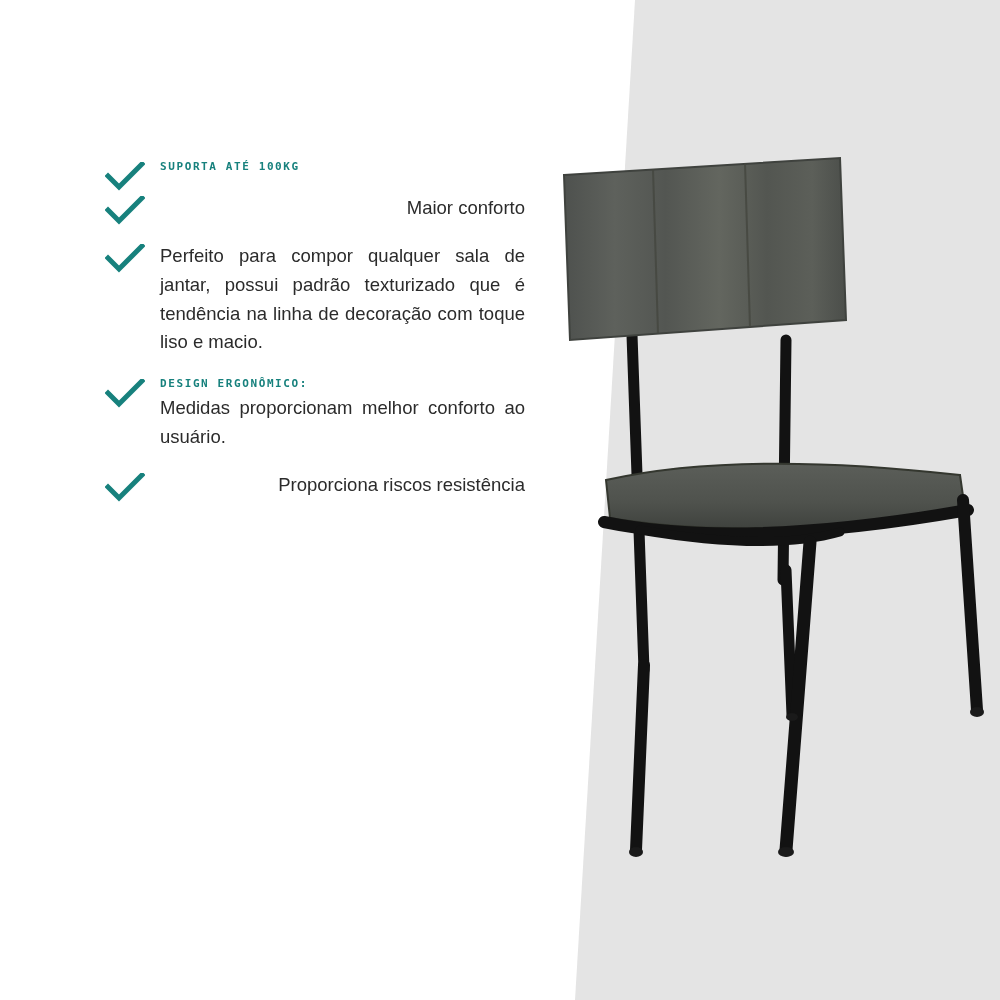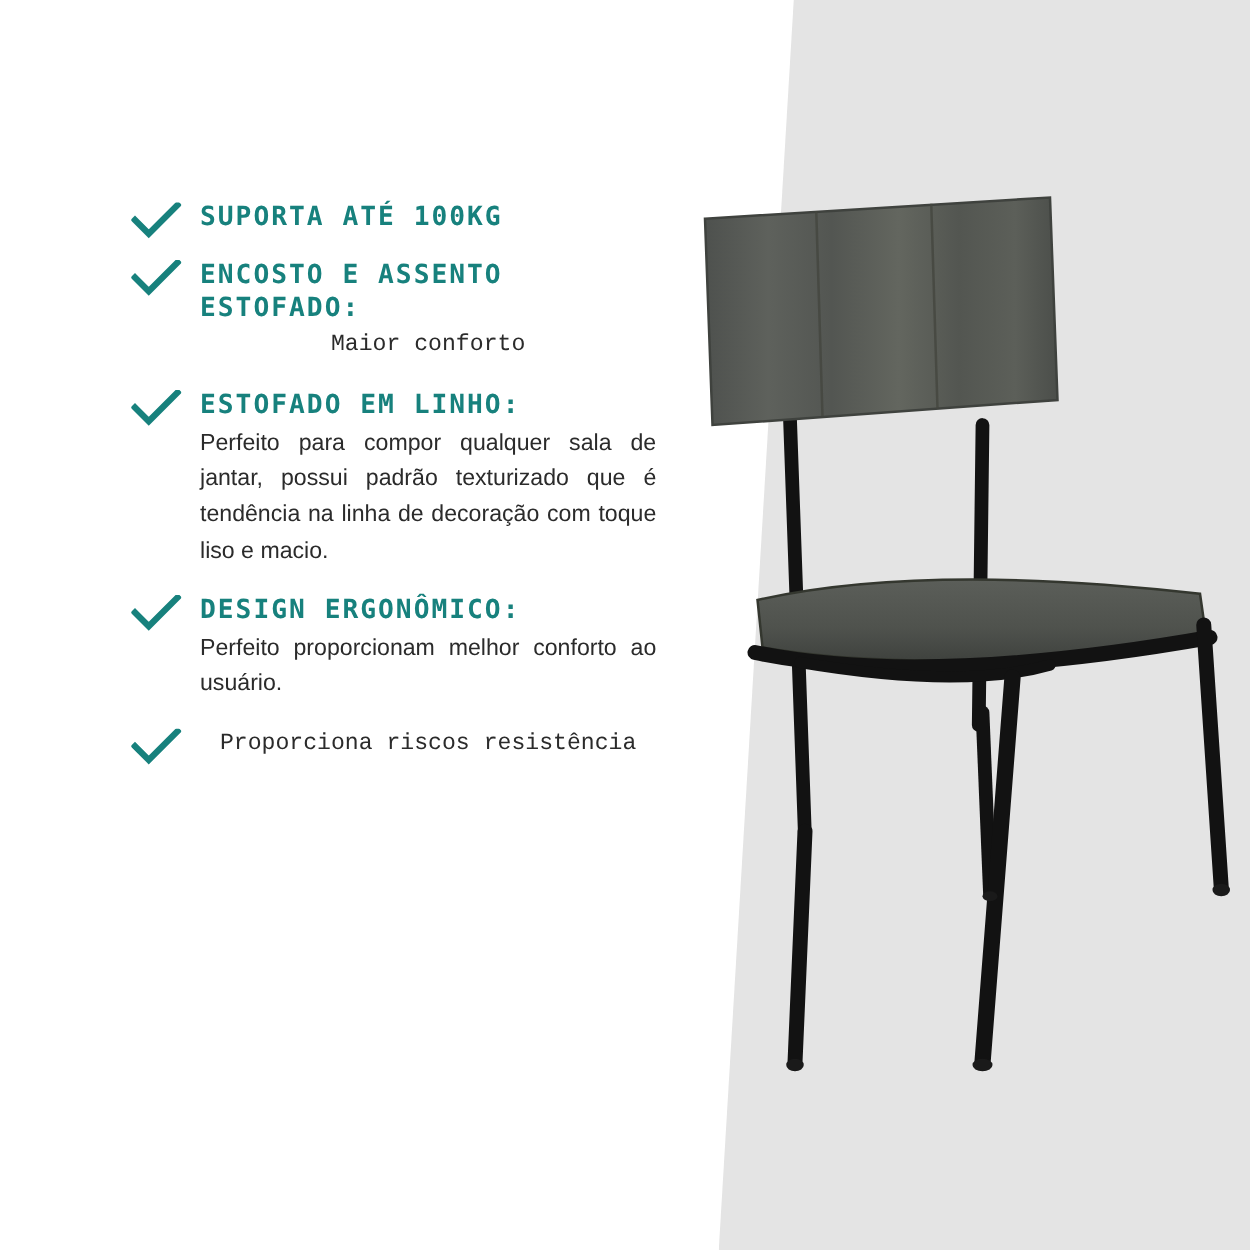--- a/index.html
+++ b/index.html
@@ -52,41 +52,40 @@
     height: 30px;
     color: #17817d;
   }
   .check-icon svg {
     display: block;
     width: 40px;
     height: 30px;
   }
   .feature-title {
     font-family: "DejaVu Sans Mono", monospace;
-    font-size: 21px;
+    font-size: 11px;
     font-weight: bold;
     letter-spacing: 1.6px;
     color: #17817d;
     line-height: 1.25;
     margin: 0 0 3px 0;
     text-transform: uppercase;
   }
   .feature-desc {
     font-family: "Liberation Sans", sans-serif;
     font-size: 18.5px;
     color: #2b2b2b;
     line-height: 1.55;
     margin: 0;
     text-align: justify;
     text-justify: inter-word;
     max-width: 375px;
   }
   .feature-desc.nojustify {
-    text-align: center;
-    font-family: Liberation Mono, monospace;
+    text-align: right;
   }
 
   
   .chair {
     position: absolute;
     left: 540px;
     top: 150px;
     width: 460px;
     height: 740px;
   }
@@ -110,42 +109,40 @@
       <p class="feature-title">SUPORTA ATÉ 100KG</p>
       <p class="feature-desc nojustify"></p>
     </div>
 
     <div class="feature">
       <span class="check-icon">
         <svg viewBox="0 0 40 30">
             <path d="M3 14 L14 25 L37 2" fill="none" stroke="currentColor" stroke-width="5" stroke-linecap="square"></path>
           </svg>
       </span>
-      <p class="feature-title">ENCOSTO E ASSENTO ESTOFADO:</p>
       <p class="feature-desc nojustify">Maior conforto</p>
     </div>
 
     <div class="feature">
       <span class="check-icon">
         <svg viewBox="0 0 40 30">
             <path d="M3 14 L14 25 L37 2" fill="none" stroke="currentColor" stroke-width="5" stroke-linecap="square"></path>
           </svg>
       </span>
-      <p class="feature-title">ESTOFADO EM LINHO:</p>
       <p class="feature-desc">Perfeito para compor qualquer sala de jantar, possui padrão texturizado que é tendência na linha de decoração com toque liso e macio.</p>
     </div>
 
     <div class="feature">
       <span class="check-icon">
         <svg viewBox="0 0 40 30">
             <path d="M3 14 L14 25 L37 2" fill="none" stroke="currentColor" stroke-width="5" stroke-linecap="square"></path>
           </svg>
       </span>
       <p class="feature-title">DESIGN ERGONÔMICO:</p>
-      <p class="feature-desc">Perfeito proporcionam melhor conforto ao usuário.</p>
+      <p class="feature-desc">Medidas proporcionam melhor conforto ao usuário.</p>
     </div>
 
     <div class="feature">
       <span class="check-icon">
         <svg viewBox="0 0 40 30">
             <path d="M3 14 L14 25 L37 2" fill="none" stroke="currentColor" stroke-width="5" stroke-linecap="square"></path>
           </svg>
       </span>
       <p class="feature-desc nojustify">Proporciona riscos resistência</p>
     </div>

